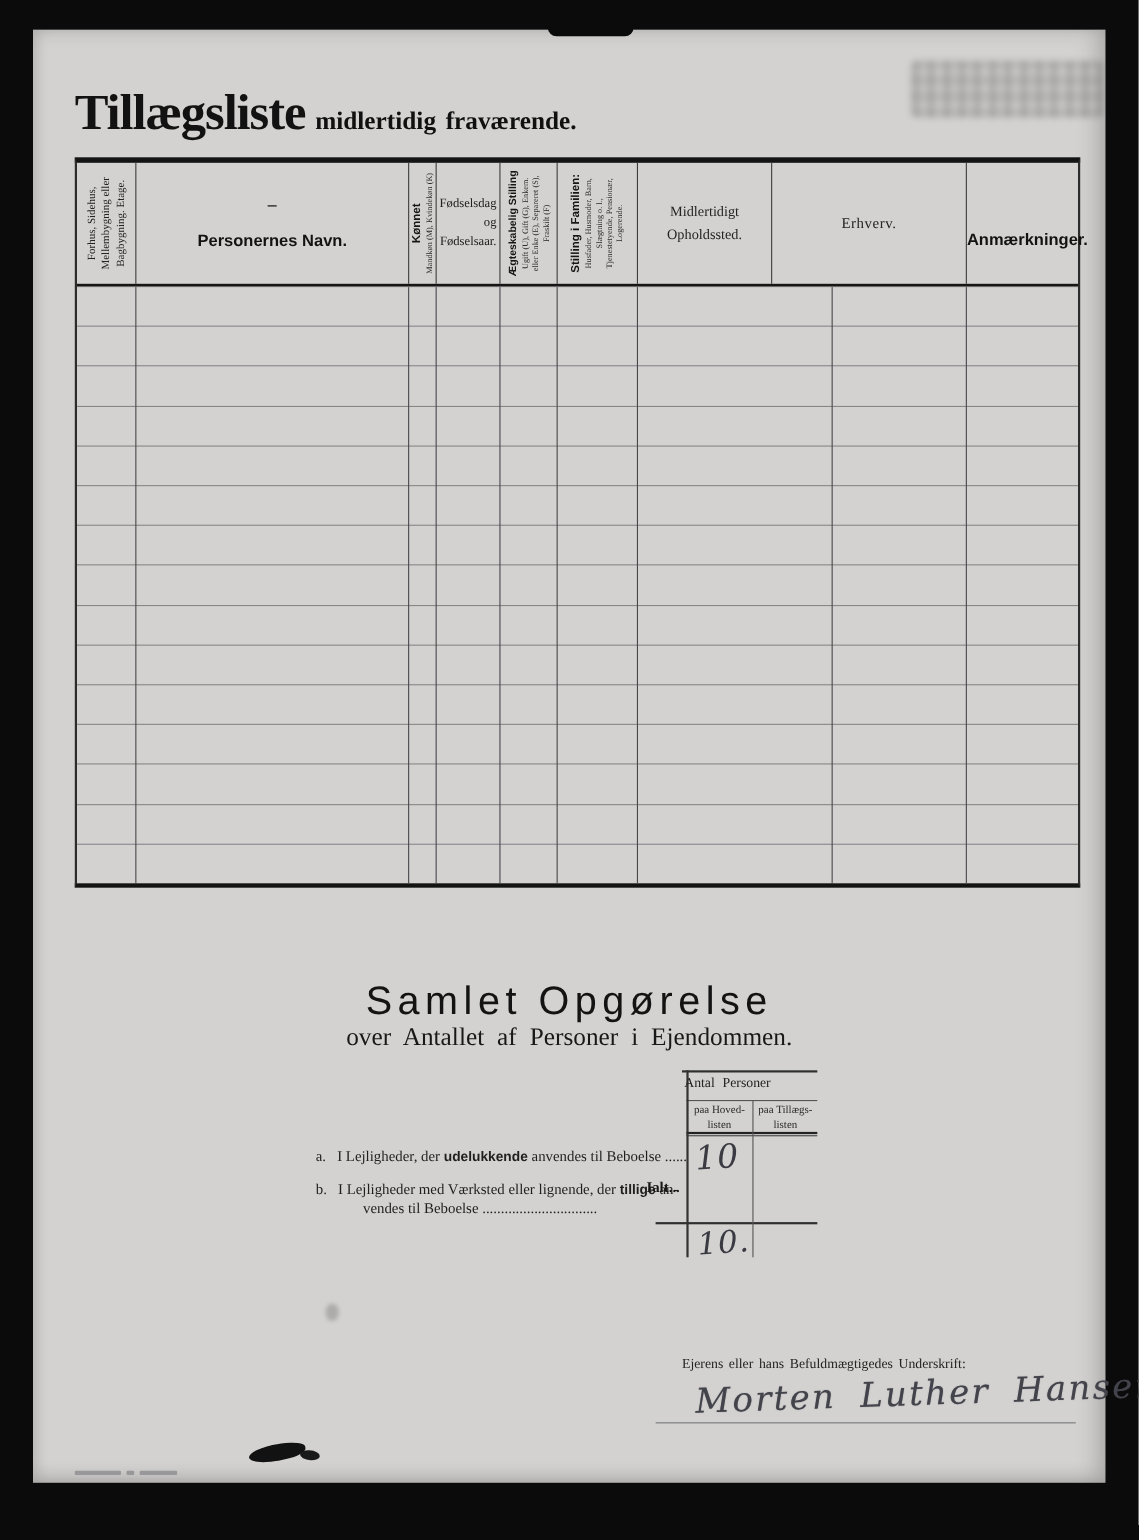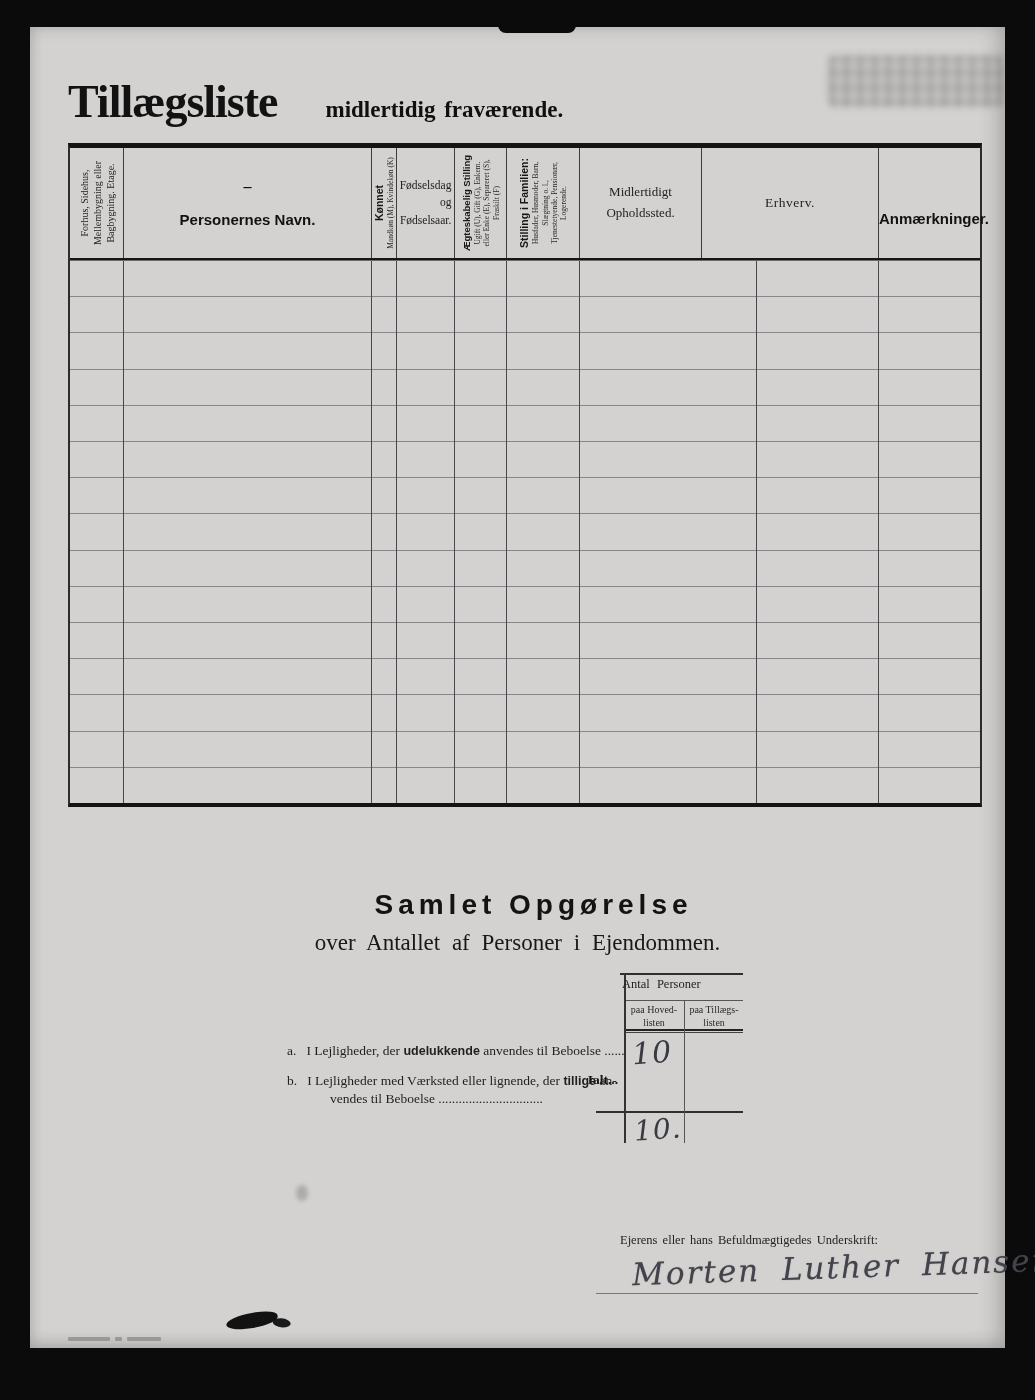--- a/index.html
+++ b/index.html
@@ -16,21 +16,21 @@
   }
   .top-notch{position:absolute;left:468px;top:-2px;width:78px;height:8px;background:#0b0b0b;border-radius:0 0 8px 8px;}
   .ghost-smudge{
     position:absolute;left:798px;top:28px;width:175px;height:52px;
     background:
       repeating-linear-gradient(90deg, rgba(40,40,40,.35) 0 9px, rgba(120,120,120,.12) 9px 14px),
       repeating-linear-gradient(0deg, rgba(60,60,60,.25) 0 8px, rgba(150,150,150,.08) 8px 15px);
     filter:blur(3px);opacity:.5;border-radius:6px;
   }
   
-  .title-row{position:absolute;left:38px;top:48px;width:930px;display:flex;align-items:baseline;white-space:nowrap;gap:39px;}
+  .title-row{position:absolute;left:38px;top:48px;width:930px;display:flex;align-items:baseline;white-space:nowrap;}
   .title-main{font-size:46px;font-weight:700;letter-spacing:-1px;color:#121212;}
   .title-mid{font-size:23px;font-weight:500;margin-left:14px;word-spacing:5px;color:#161616;}
   .title-bold{font-size:23px;font-weight:800;margin-left:9px;word-spacing:3px;color:#101010;}
   
   .census-table{
     position:absolute;left:38px;top:116px;width:914px;height:664px;box-sizing:border-box;
     border-left:2px solid #2c2c2c;border-right:2px solid #2c2c2c;
     border-top:5px solid #141414;border-bottom:4px solid #141414;
     display:flex;flex-direction:column;
   }
@@ -56,21 +56,21 @@
   .serif-head2{font-size:13px;line-height:1.6;text-align:center;color:#242424;}
   .tbody{flex:1 1 auto;position:relative;border-top:1px solid #6a6a6a;}
   .rows{position:absolute;inset:0;display:flex;flex-direction:column;}
   .trow{flex:1 1 auto;border-bottom:1px solid #87878a;}
   .trow:last-child{border-bottom:none;}
   .colgrid{position:absolute;inset:0;display:flex;}
   .bc{box-sizing:border-box;border-right:1px solid #48484c;}
   .bc:last-child{border-right:none;}
   
   .sum-title{position:absolute;left:0;top:862px;width:100%;text-align:center;
-    font-family:"Liberation Sans",sans-serif;font-weight:700;font-size:28px;letter-spacing:5px;color:#131313;margin-left:16px;}
+    font-family:"Liberation Sans",sans-serif;font-weight:400;font-size:36px;letter-spacing:5px;color:#131313;}
   .sum-subtitle{position:absolute;left:0;top:903px;width:100%;text-align:center;
     font-size:23px;word-spacing:6px;color:#181818;}
   .hline{position:absolute;background:#2f2f2f;height:2px;}
   .hline-thin{position:absolute;background:#555;height:1px;}
   .dline{position:absolute;height:4px;border-top:2px solid #222;border-bottom:1px solid #444;box-sizing:border-box;}
   .vline{position:absolute;width:2px;background:#333;}
   .vline-thin{position:absolute;width:1px;background:#555;}
   .sum-head{position:absolute;left:592px;top:950px;width:121px;text-align:left;font-size:12.5px;word-spacing:4px;color:#222;}
   .sum-subhead{position:absolute;font-size:10px;line-height:1.25;text-align:center;color:#2a2a2a;}
   .sum-row{position:absolute;font-size:13.5px;color:#1f1f1f;white-space:nowrap;}

